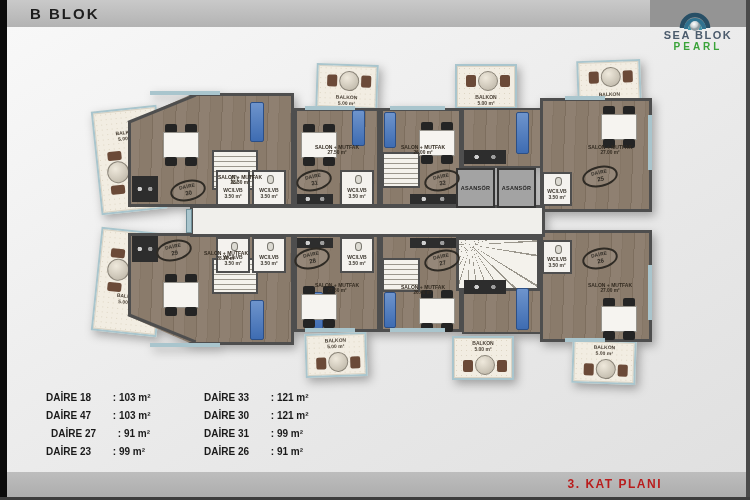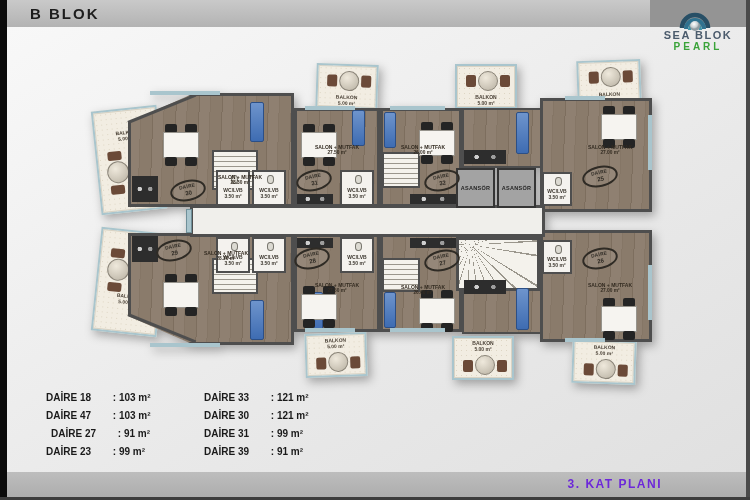--- a/index.html
+++ b/index.html
@@ -399,22 +399,22 @@
   <div class="a lrow" style="left:204px;top:392px;">
     <span class="lname">DAİRE 33</span>
     <span>: 121 m²</span></div>
   <div class="a lrow" style="left:204px;top:410px;">
     <span class="lname">DAİRE 30</span>
     <span>: 121 m²</span></div>
   <div class="a lrow" style="left:204px;top:428px;">
     <span class="lname">DAİRE 31</span>
     <span>: 99 m²</span></div>
   <div class="a lrow" style="left:204px;top:446px;">
-    <span class="lname">DAİRE 39</span>
+    <span class="lname">DAİRE 26</span>
     <span>: 91 m²</span></div>
 
   <div class="a" style="left:7px;top:472px;width:739px;height:25px;background:linear-gradient(#bdbdbd,#adadad);"></div>
-  <div class="a" style="right:88px;top:477px;font-size:12px;font-weight:bold;letter-spacing:1.5px;color:#6d28d9;">3. KAT PLANI</div>
+  <div class="a" style="right:88px;top:477px;font-size:12px;font-weight:bold;letter-spacing:1.5px;color:#b91c1c;">3. KAT PLANI</div>
 
   <div class="a" style="left:0;top:0;width:7px;height:500px;background:#0b0b0b;"></div>
   <div class="a" style="left:746px;top:0;width:4px;height:500px;background:#4a4a4a;"></div>
   <div class="a" style="left:0;top:497px;width:750px;height:3px;background:#3d3d3d;"></div>
 </div>
 
 </body></html>

